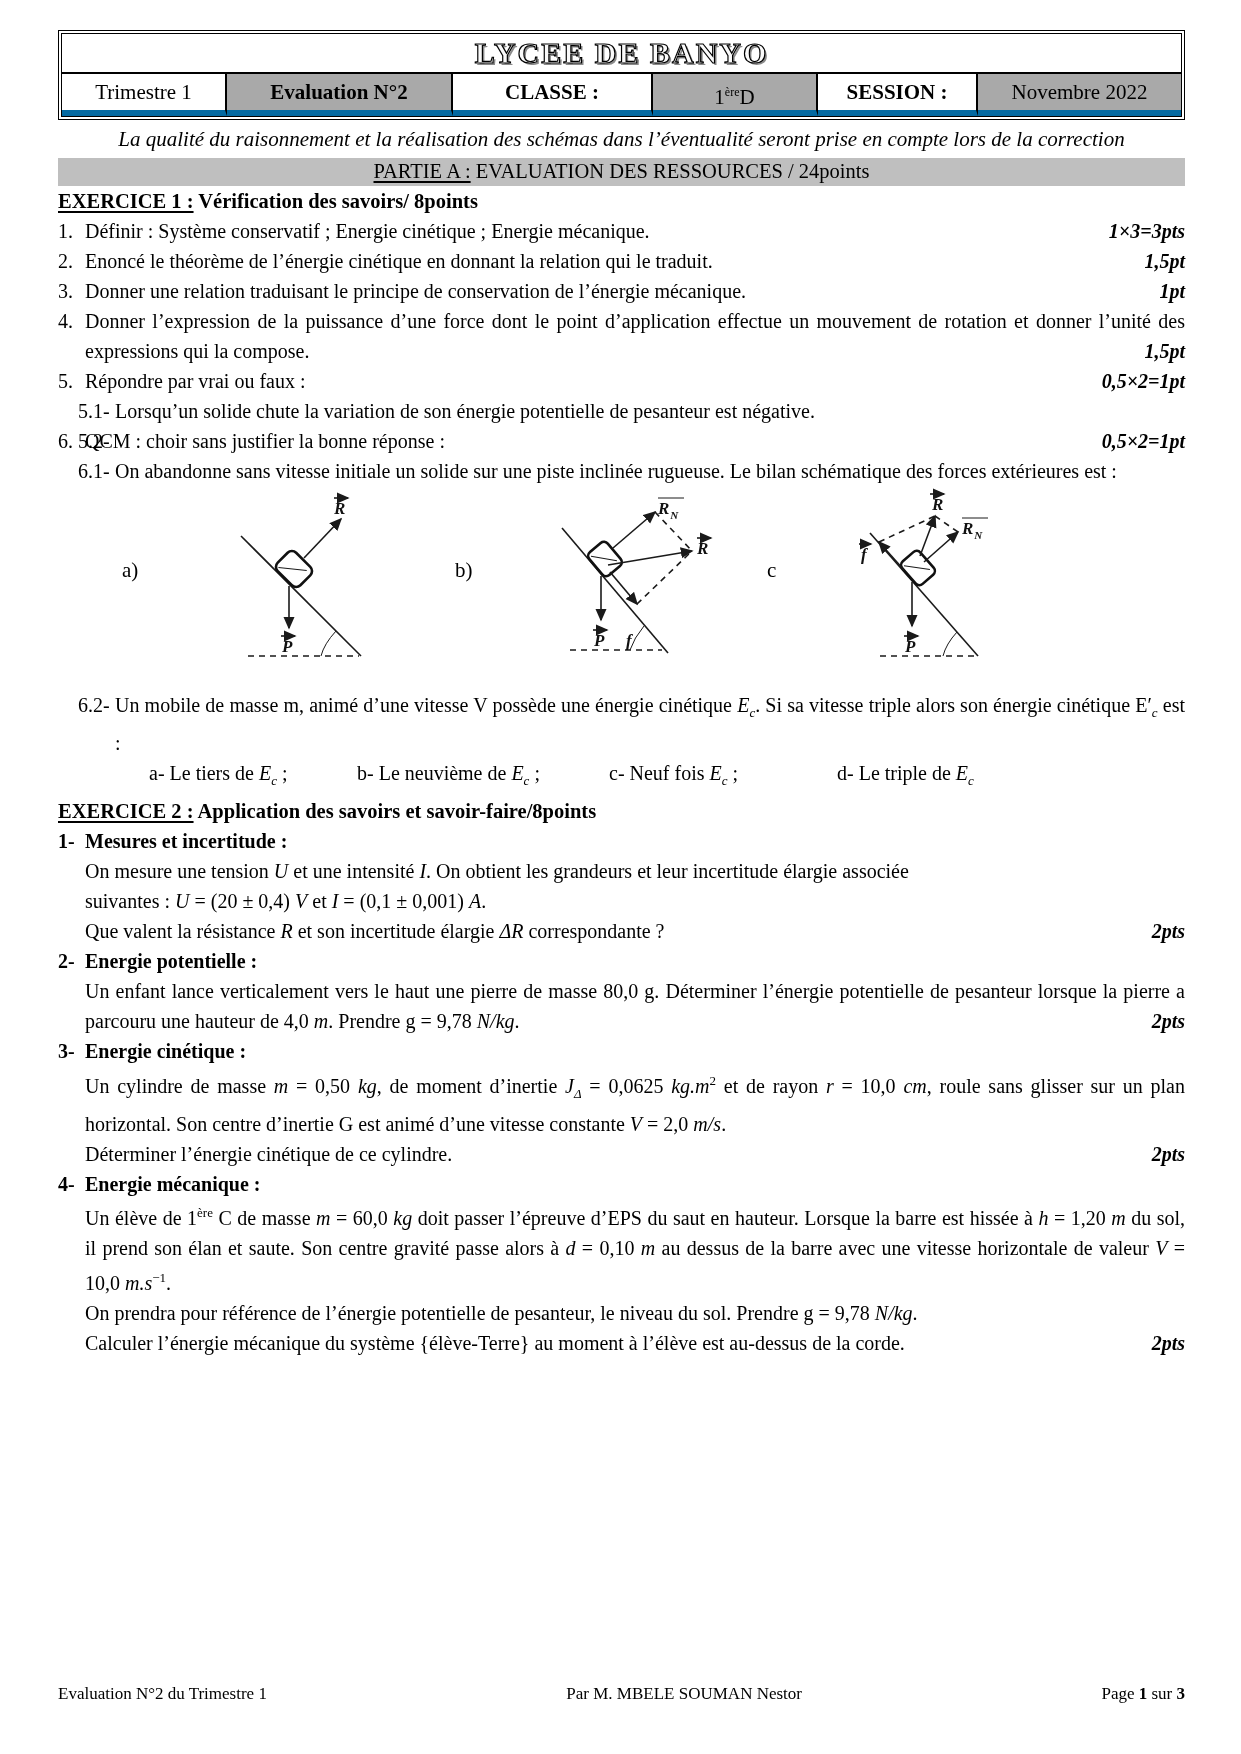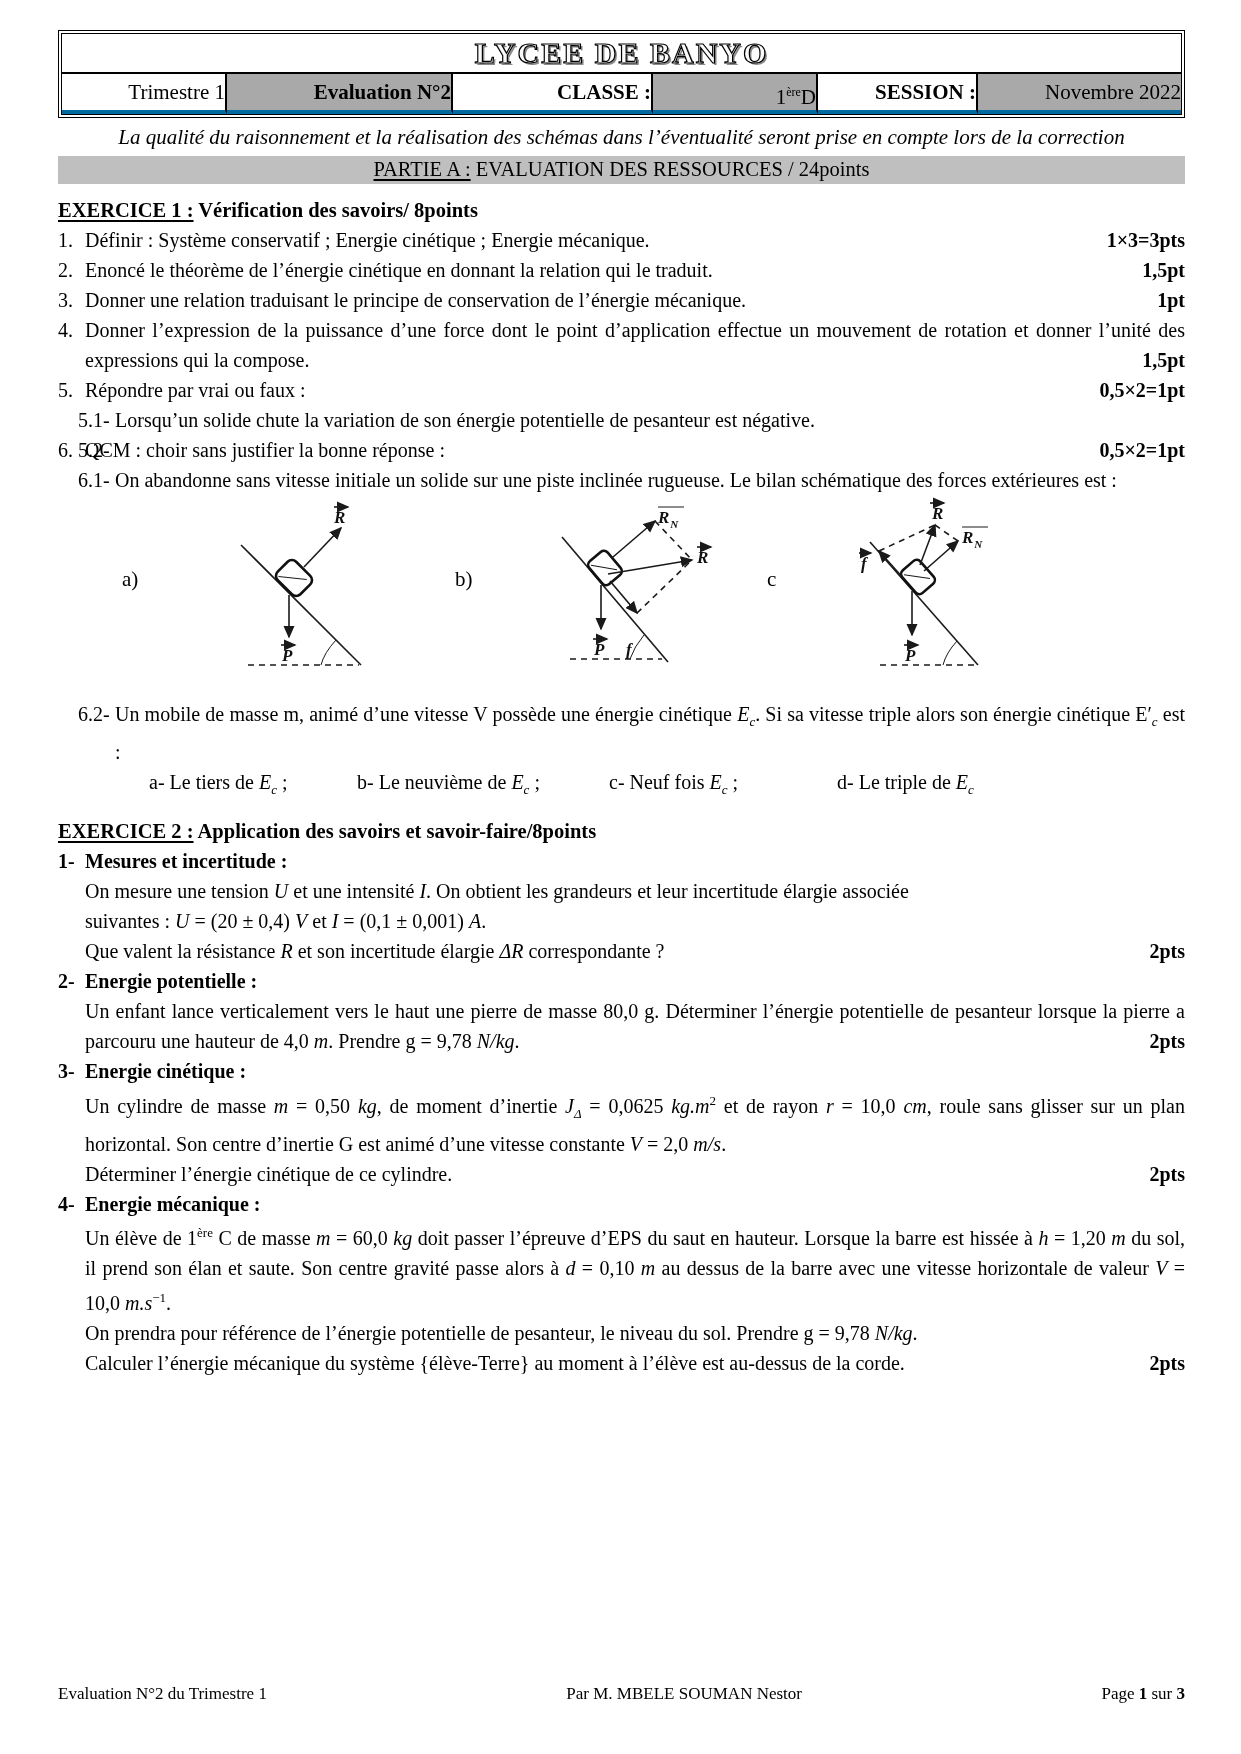--- a/index.html
+++ b/index.html
@@ -9,40 +9,40 @@
     box-sizing:border-box; padding:30px 56px 0 58px; margin:0 auto;
   }
   
   .htable{border:4px double #000;}
   .htitle{
     text-align:center; font-size:30px; letter-spacing:2px; font-weight:bold;
     height:38px; line-height:38px; border-bottom:2px solid #000;
     color:#fafafa; -webkit-text-stroke:1.2px #000; text-shadow:2px 2px 0 #8a8a8a;
   }
   .hrow{display:grid; grid-template-columns:165px 226px 200px 165px 160px 1fr;}
-  .hrow.first .hcell{border-bottom:4px solid #0369a1;text-align:right;}
+  .hrow.first .hcell{border-bottom:6px solid #0369a1;}
   .hcell{
     height:36px; line-height:36px; text-align:center; font-size:21px;
     border-right:2px solid #000; overflow:hidden;
   }
   .hcell:last-child{border-right:none;}
   .hcell.gray{background:var(--cell-gray,#a9a9a9);}
   .hcell.bold{font-weight:bold;}
   .hcell sup{font-size:12px;}
   
   .notice{margin-top:7px; font-style:italic; text-align:center; font-size:21px;}
   .band{
     margin-top:6px; background:var(--band-gray,#bfbfbf); text-align:center;
     font-weight:normal; font-size:20.5px; padding:2px 0 3px 0;
   }
   .ulab{text-decoration:underline; text-underline-offset:3px;}
-  .exhead{margin-top:11px; font-weight:bold; font-size:20.5px; line-height:30px;}
+  .exhead{margin-top:0; font-weight:bold; font-size:20.5px; line-height:30px;}
   .q{position:relative; padding-left:27px; line-height:30px; font-size:20px; text-align:justify;}
   .q .num{position:absolute; left:0; top:0;}
-  .pts{font-weight:bold; }
+  .pts{font-weight:bold; font-style:italic;}
   .pts.abs{position:absolute; right:0; bottom:0; background:#fff; padding-left:6px;}
   .sub{position:relative; padding-left:57px; line-height:30px; font-size:20px; text-align:justify;}
   .sub .num{position:absolute; left:20px; top:0;}
   .sg-i{font-style:italic;}
   .sg-b{font-weight:bold;}
   .sg-sub{vertical-align:sub; font-size:13px; font-style:italic;}
   .sg-sup{vertical-align:super; font-size:13px;}
   
   .diagrow{position:relative; height:202px; margin-top:2px;}
   .dlabel{position:absolute; top:70px; font-size:21px;}

